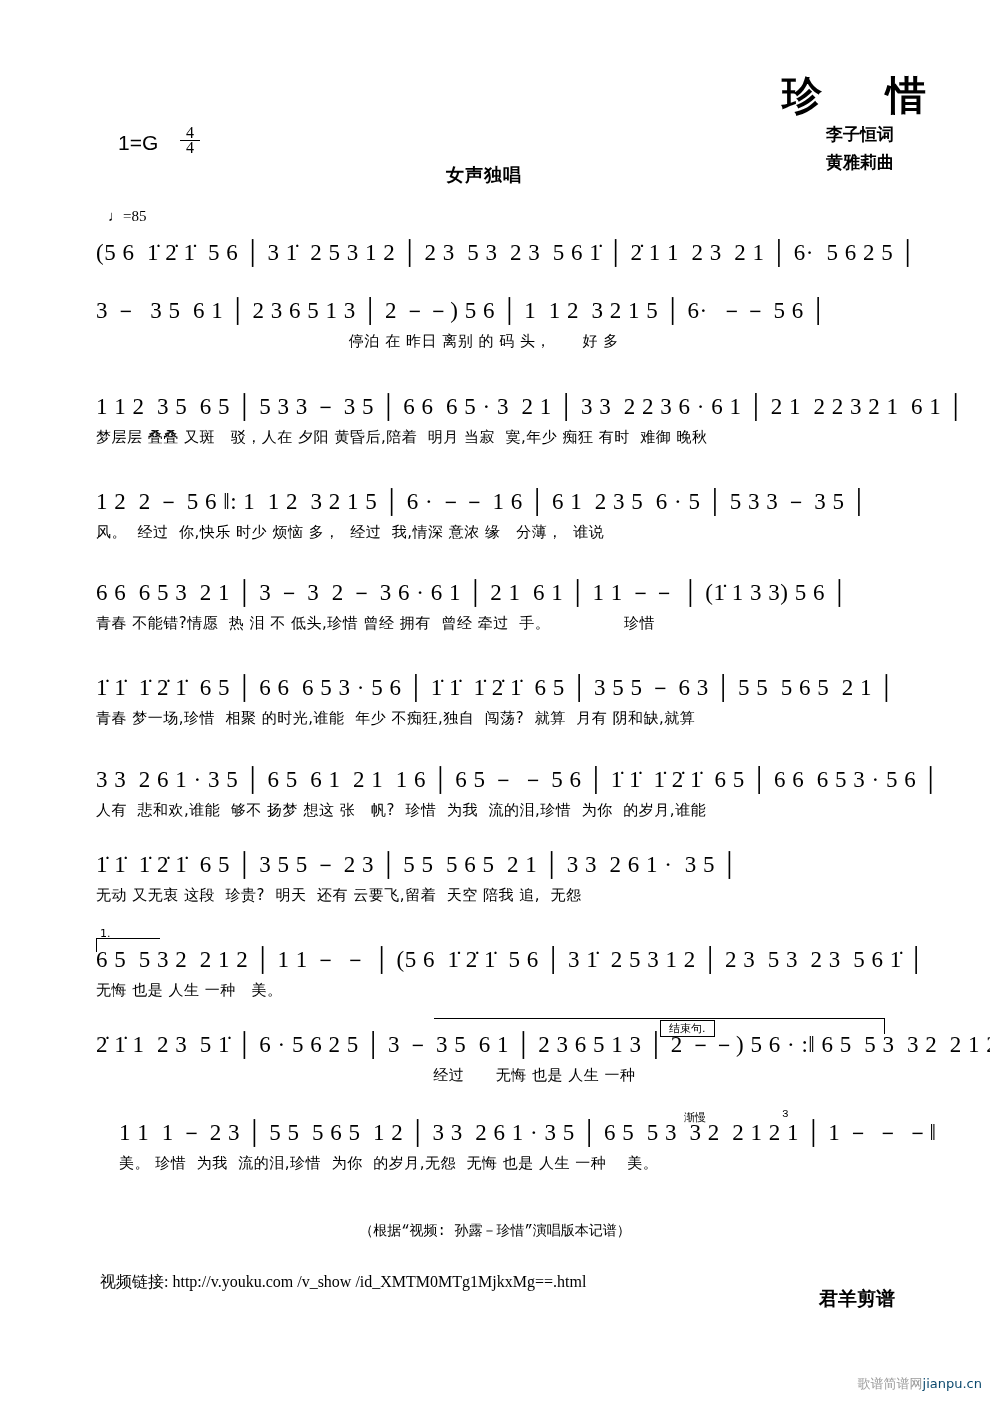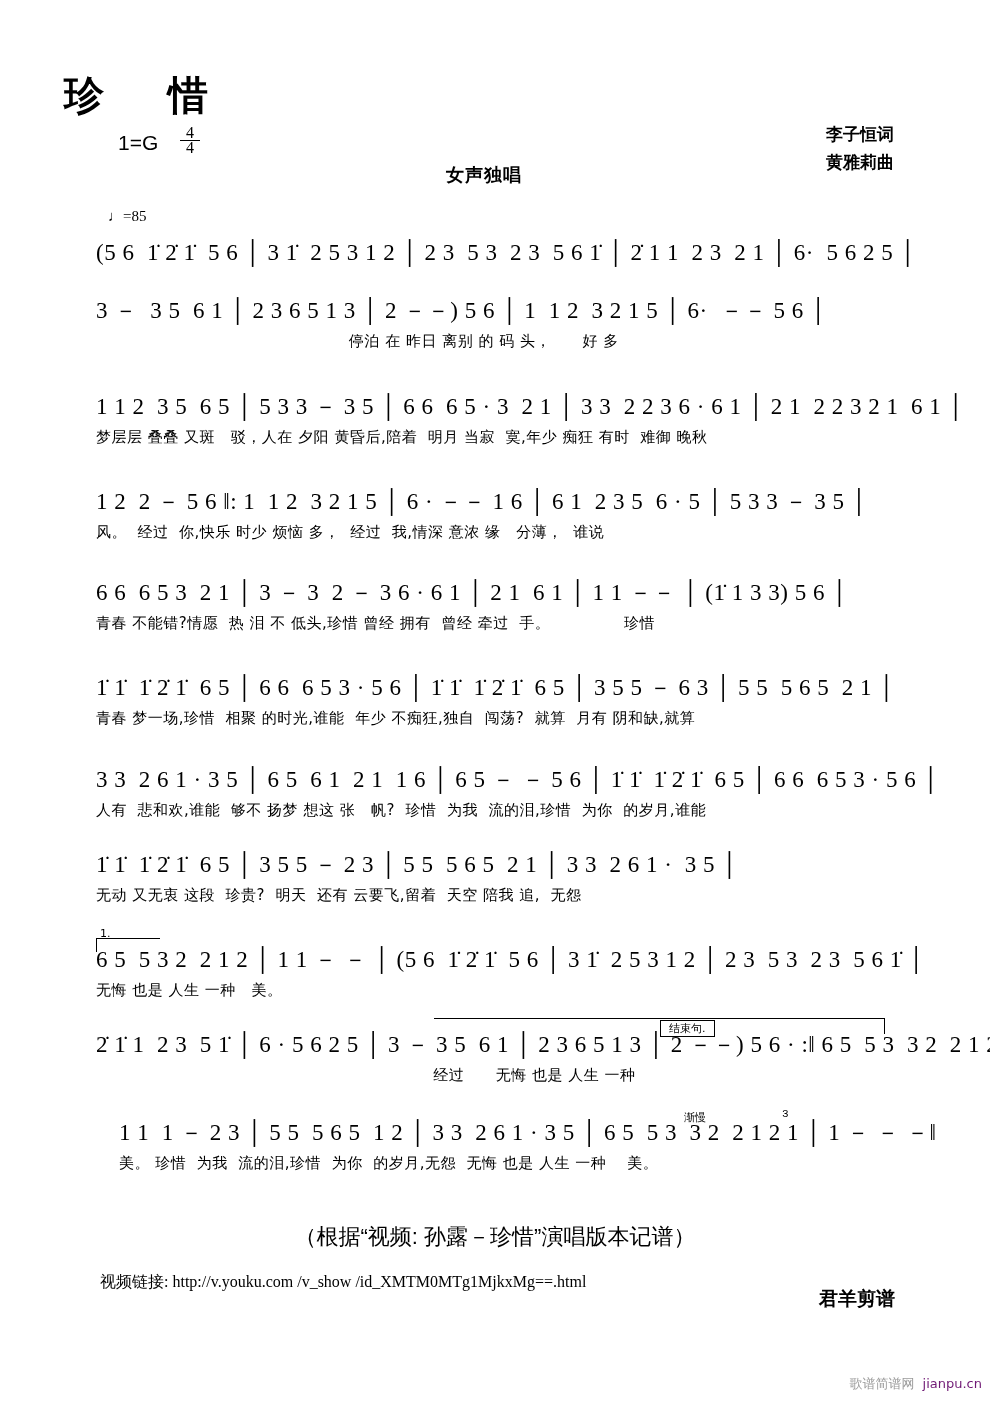--- a/index.html
+++ b/index.html
@@ -21,21 +21,21 @@
     width: 990px;
     height: 1401px;
   }
 
   
   .title {
     position: absolute;
     top: 68px;
     left: 0;
     width: 990px;
-    text-align: left;
+    text-align: right;
     font-family: "DejaVu Serif", serif;
     font-weight: bold;
     font-size: 40px;
     letter-spacing: 64px;
     text-indent: 64px;
   }
   .key-sig {
     position: absolute;
     left: 118px;
     top: 131px;
@@ -108,22 +108,22 @@
     font-family: Liberation Mono, monospace;
   }
 
   
   .source-note {
     position: absolute;
     left: 0;
     top: 1222px;
     width: 990px;
     text-align: center;
-    font-size: 22px;
-    font-family: Liberation Sans, sans-serif;
+    font-size: 14px;
+    font-family: Liberation Mono, monospace;
   }
   .video-link {
     position: absolute;
     left: 100px;
     top: 1272px;
     font-size: 16px;
     font-family: "Liberation Serif", serif;
   }
   .scribe {
     position: absolute;
@@ -135,21 +135,21 @@
     margin-top: 20px;
   }
   .watermark {
     position: absolute;
     right: 8px;
     bottom: 8px;
     font-size: 13px;
     font-family: "DejaVu Sans", sans-serif;
     color: #9a9a9a;
   }
-  .watermark .red { color: #701a75; margin-left: 8px; }
+  .watermark .red { color: #0c4a6e; }
 
   
   .hline {
     position: absolute;
     border-top: 1.4px solid #000;
   }
   .vline {
     position: absolute;
     border-left: 1.4px solid #000;
   }

